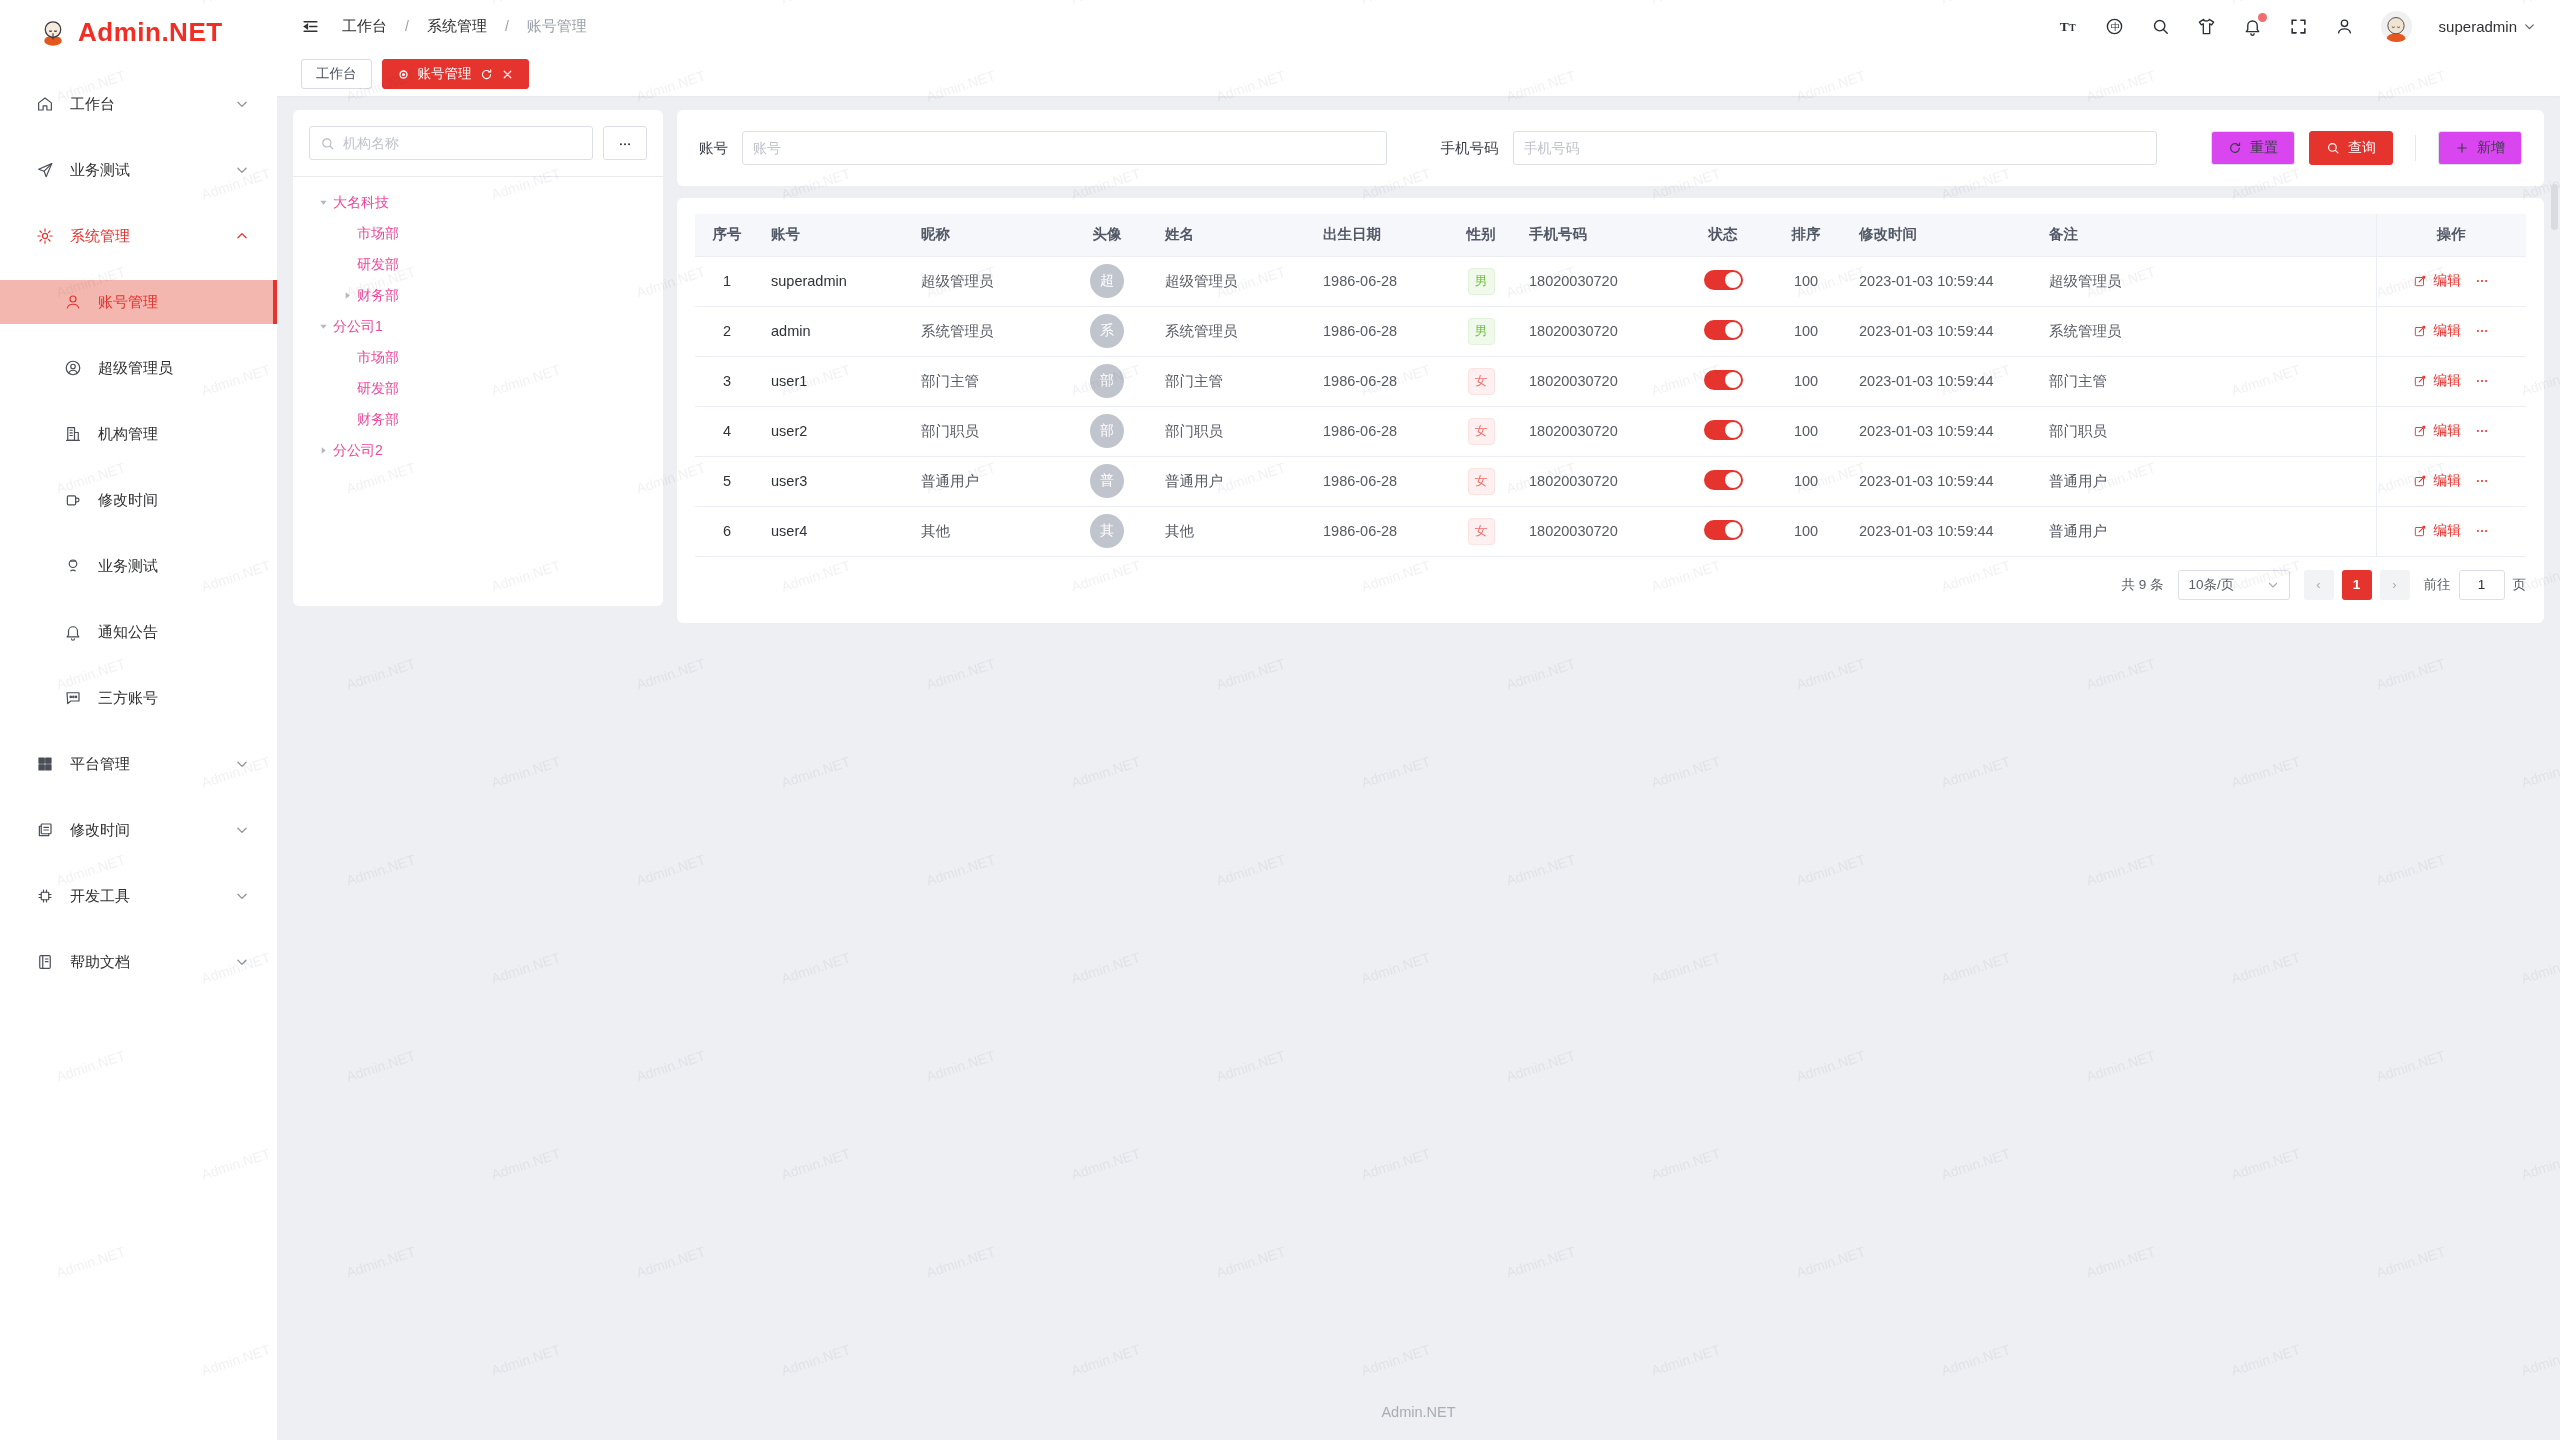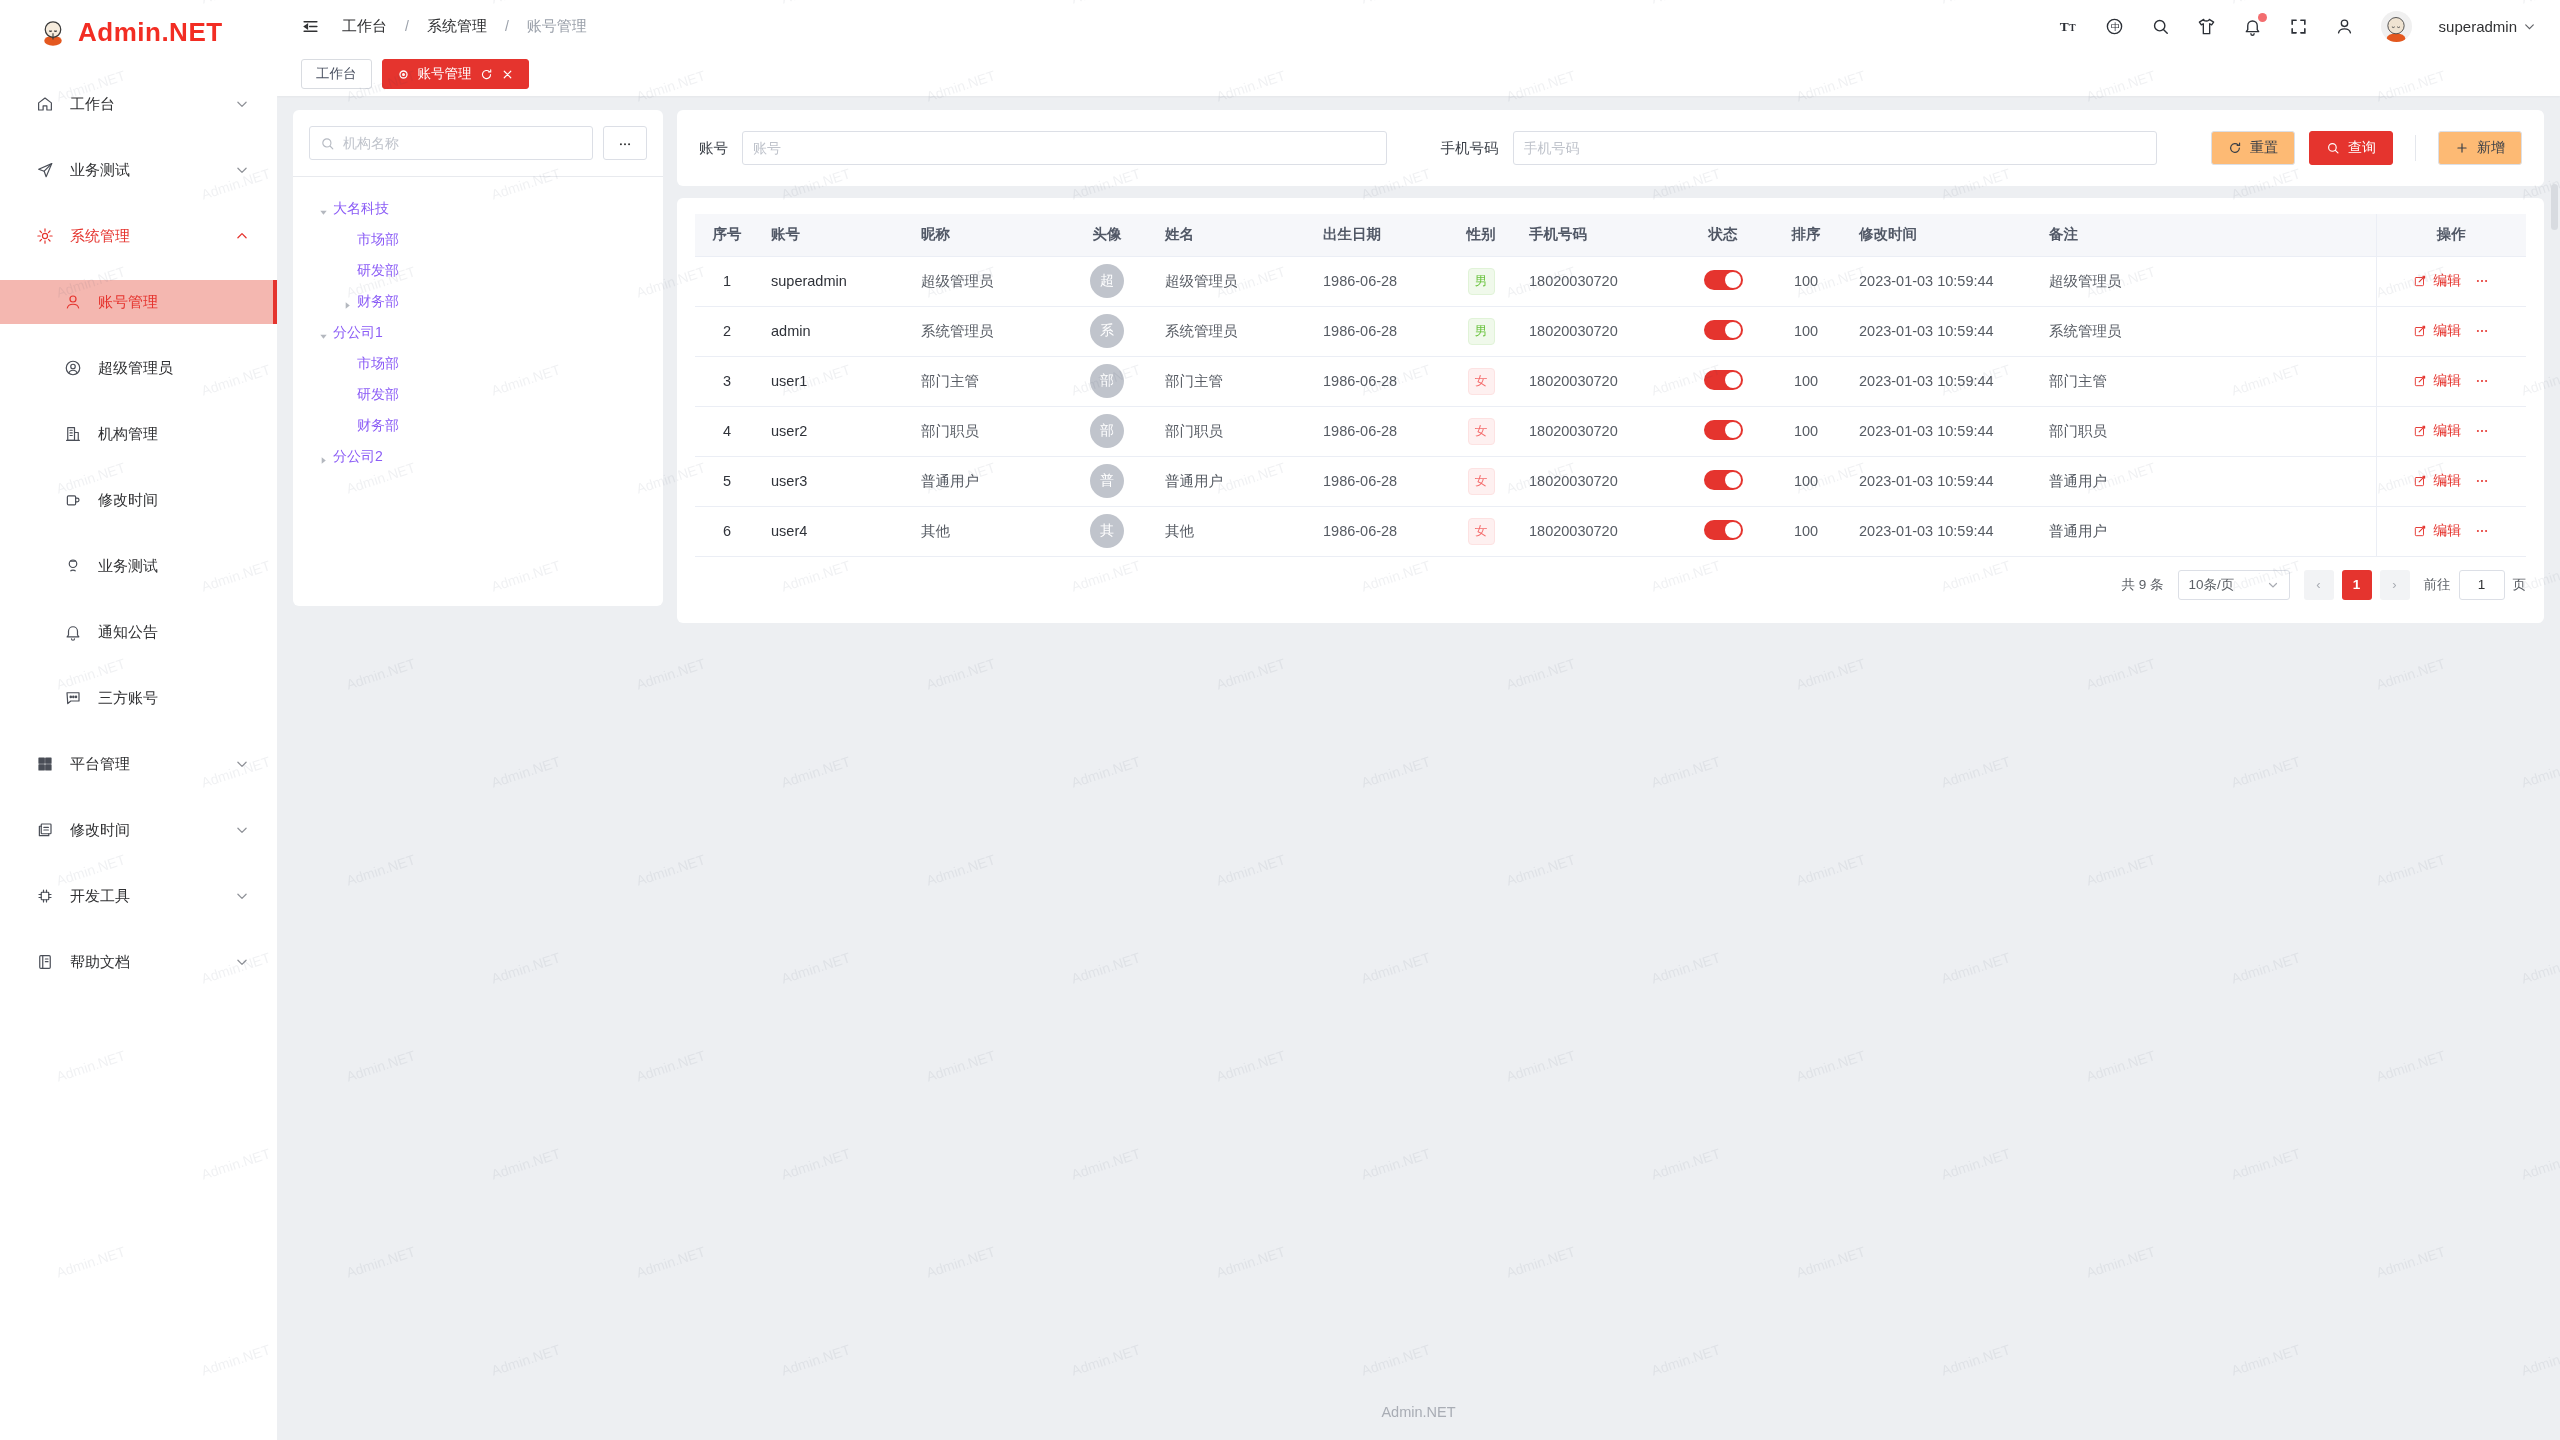--- a/index.html
+++ b/index.html
@@ -49,30 +49,30 @@
   #content { flex:1; display:flex; gap:14px; padding:14px 16px; align-items:flex-start; }
   .card { background:#fff; border-radius:6px; }
   #tree-card { width:370px; flex:0 0 370px; height:496px; padding:16px; }
   .tree-search-row { display:flex; gap:10px; }
   .input-wrap { display:flex; align-items:center; gap:8px; border:1px solid #dcdfe6; border-radius:3px; height:34px; padding:0 10px; background:#fff; flex:1; }
   .input-wrap .ic { color:#b6bac2; font-size:15px; }
   .input-wrap input { border:none; outline:none; font-size:14px; width:100%; color:#ef4444; background:transparent; }
   .input-wrap input::placeholder { color:#bfc3cb; }
   .more-btn { width:44px; height:34px; border:1px solid #dcdfe6; border-radius:3px; background:#fff; display:flex; align-items:center; justify-content:center; color:#303133; cursor:pointer; font-size:14px; }
   .tree-divider { height:1px; background:#e8eaee; margin:16px -16px 10px; }
-  .tree-node { height:31px; display:flex; align-items:flex-end; font-size:14px; color:#8b5cf6; cursor:pointer; }
+  .tree-node { height:31px; display:flex; align-items:center; font-size:14px; color:#ec4899; cursor:pointer; }
   .tree-node .caret { width:20px; font-size:11px; color:#b4b8bf; display:inline-flex; justify-content:center; }
   #right-col { flex:1; display:flex; flex-direction:column; gap:12px; min-width:0; }
 
   
   #filter-card { height:76px; display:flex; align-items:center; padding:0 22px; gap:14px; }
   .f-label { font-size:14.5px; color:#3a3f47; }
   .f-input { width:188px; }
   .f-gap { width:26px; }
-  .btn { height:34px; border-radius:3px; border:1px solid #dcdfe6; background:#fdba74; display:inline-flex; align-items:center; gap:8px; padding:0 16px; font-size:14px; color:#3a3f47; cursor:pointer; }
+  .btn { height:34px; border-radius:3px; border:1px solid #dcdfe6; background:#d946ef; display:inline-flex; align-items:center; gap:8px; padding:0 16px; font-size:14px; color:#3a3f47; cursor:pointer; }
   .btn .ic { font-size:14px; }
   .btn.primary { background:#e5342e; border-color:#e5342e; color:#fff; }
   .btn-divider { width:1px; height:26px; background:#e4e7ed; margin:0 8px; }
 
   
   #table-card { padding:16px 18px 10px; display:flex; flex-direction:column; }
   table { width:100%; border-collapse:collapse; table-layout:fixed; }
   thead th { background:#f6f7fa; color:#515866; font-weight:bold; font-size:14.5px; height:42px; border-bottom:1px solid #ebeef5; padding:0 12px; text-align:left; }
   tbody td { height:50px; border-bottom:1px solid #ebeef5; font-size:14.5px; color:#565b63; padding:0 12px; overflow:hidden; white-space:nowrap; }
   .c { text-align:center !important; }

